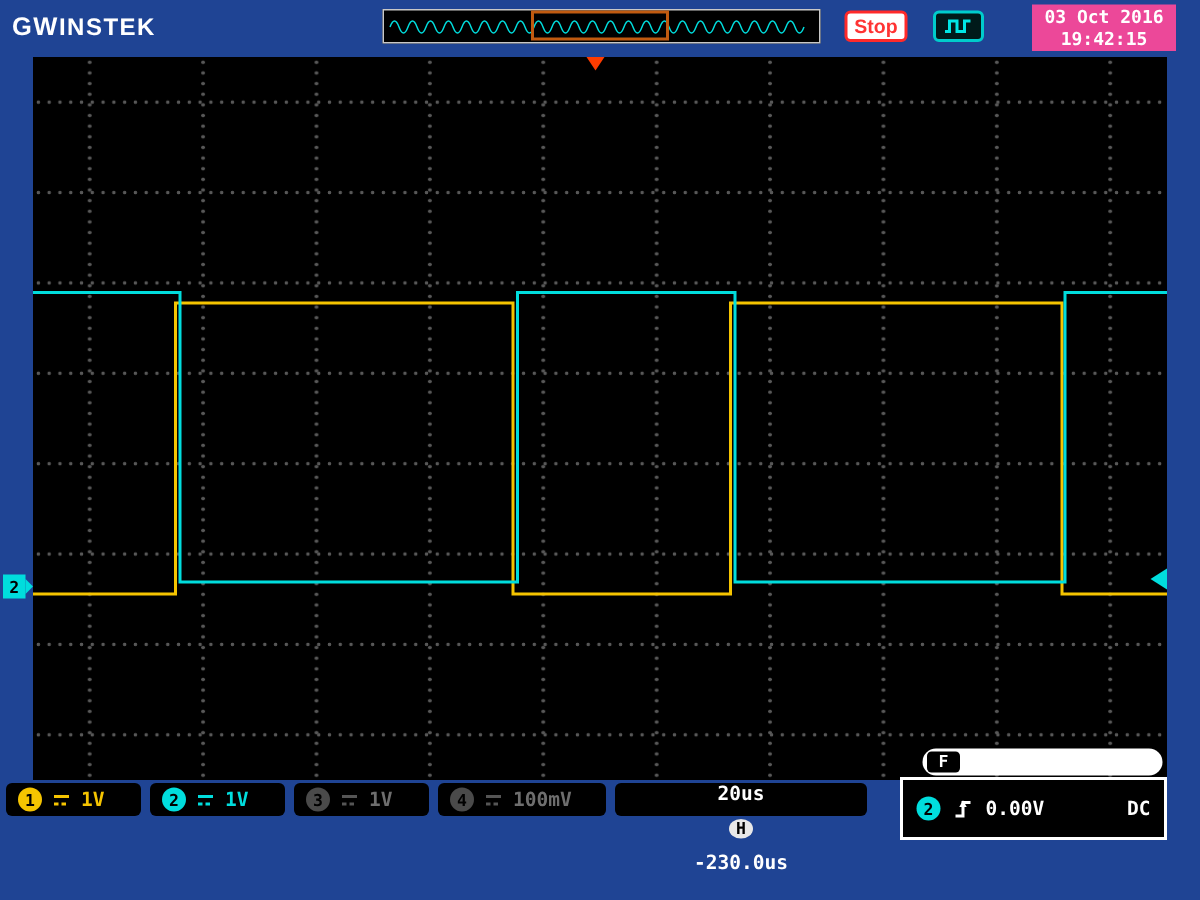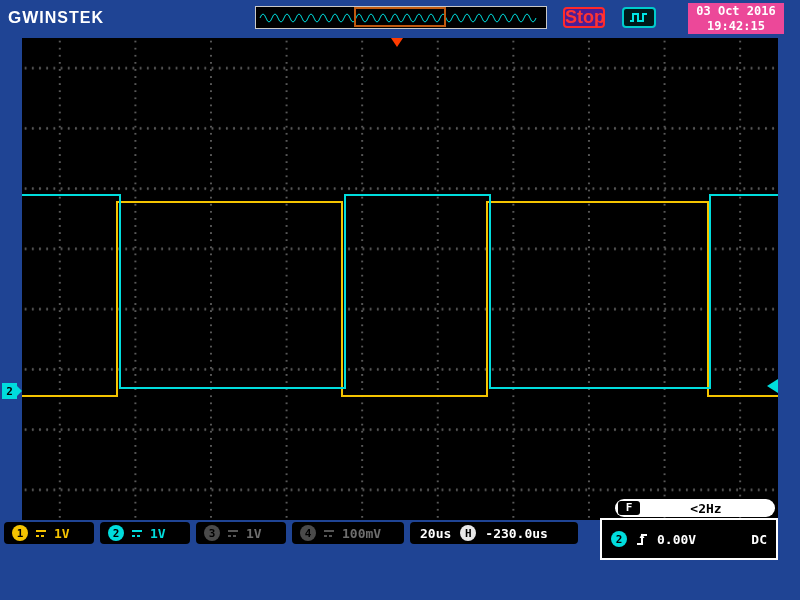--- a/index.html
+++ b/index.html
@@ -13,22 +13,22 @@
   .logo{position:absolute;left:8px;top:8px;color:#fff;
     font-family:"Liberation Sans", sans-serif;font-weight:bold;font-size:16px;
     letter-spacing:1px;}
   .logo .gw{font-size:17px;}
   .preview{position:absolute;left:255px;top:6px;width:292px;height:23px;
     background:#000;border:1px solid #c8c8c8;box-sizing:border-box;}
   .preview svg{position:absolute;left:0;top:0;width:100%;height:100%;}
   .zoomwin{position:absolute;left:98px;top:0px;width:92px;height:20px;
     border:2px solid #c05a10;box-sizing:border-box;}
   .stop-btn{position:absolute;left:563px;top:7px;width:42px;height:21px;
-    background:#4c1d95;border:2px solid #ff2a2a;border-radius:4px;box-sizing:border-box;
-    color:#ff3333;font-weight:bold;font-size:18px;line-height:17px;text-align:center;
+    background:#ffffff;border:2px solid #ff2a2a;border-radius:4px;box-sizing:border-box;
+    color:#ff3333;font-weight:bold;font-size:13px;line-height:17px;text-align:center;
     font-family:"Liberation Sans", sans-serif;}
   .sq-btn{position:absolute;left:622px;top:7px;width:34px;height:21px;
     background:#001a1a;border:2px solid #00cccc;border-radius:4px;box-sizing:border-box;
     display:flex;align-items:center;justify-content:center;}
   .datetime{position:absolute;left:688px;top:3px;width:96px;height:31px;background:#ec4899;
     color:#fff;font-size:12px;font-weight:bold;text-align:center;line-height:15px;padding-top:1px;
     box-sizing:border-box;}
   
   .graticule{position:absolute;left:22px;top:38px;width:756px;height:482px;background:#000;
     background-image:
@@ -64,21 +64,21 @@
     display:flex;align-items:center;justify-content:center;flex:0 0 auto;}
   .d1{background:#f5c400;}
   .d2{background:#00dddd;}
   .ddim{background:#4a4a4a;}
   .scale{font-size:13px;font-weight:bold;text-align:right;}
   .c1{color:#f5c400;}
   .c2{color:#00dddd;}
   .cdim{color:#6e6e6e;}
   .tb-pill{height:22px;background:#000;border-radius:4px;display:flex;align-items:center;
     gap:9px;padding:0 10px;box-sizing:border-box;min-width:168px;color:#fff;
-    font-size:13px;font-weight:bold;}
+    font-size:13px;font-weight:bold;flex-direction:column;}
   .h-disc{width:16px;height:16px;border-radius:50%;background:#e8e8e8;color:#000;
     font-size:11px;font-weight:bold;display:flex;align-items:center;justify-content:center;}
   .trig-box{position:absolute;left:600px;top:518px;width:178px;height:42px;background:#000;
     border:2px solid #fff;box-sizing:border-box;display:flex;align-items:center;gap:8px;
     padding:0 9px;color:#fff;font-size:13px;font-weight:bold;}
   .trig-box .dc{margin-left:auto;}
 </style>
 </head>
 <body>
 
@@ -110,21 +110,20 @@
 
   <div class="graticule">
     <svg id="wave-svg" class="wave" viewBox="0 0 756 482" preserveAspectRatio="none">
         <polyline points="0,358 95,358 95,164 320,164 320,358 465,358 465,164 686,164 686,358 756,358" style="fill:none;stroke:#f5c400;stroke-width:2"></polyline>
         <polyline points="0,157 98,157 98,350 323,350 323,157 468,157 468,350 688,350 688,157 756,157" style="fill:none;stroke:#00dddd;stroke-width:2"></polyline>
       </svg>
     <div class="trig-pos"></div>
     <div class="trig-level"></div>
     <div class="freq-pill">
       <span class="f-badge">F</span>
-      <span class="f-val">&lt;2Hz</span>
     </div>
   </div>
 
   <div class="ch2-marker">
     <span>2</span>
   </div>
 
   <div class="bottombar">
 
     <div class="ch-pill">

